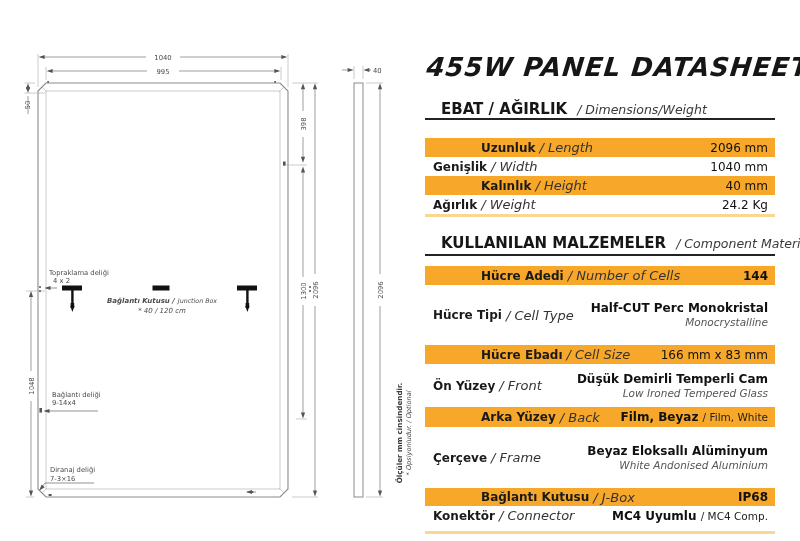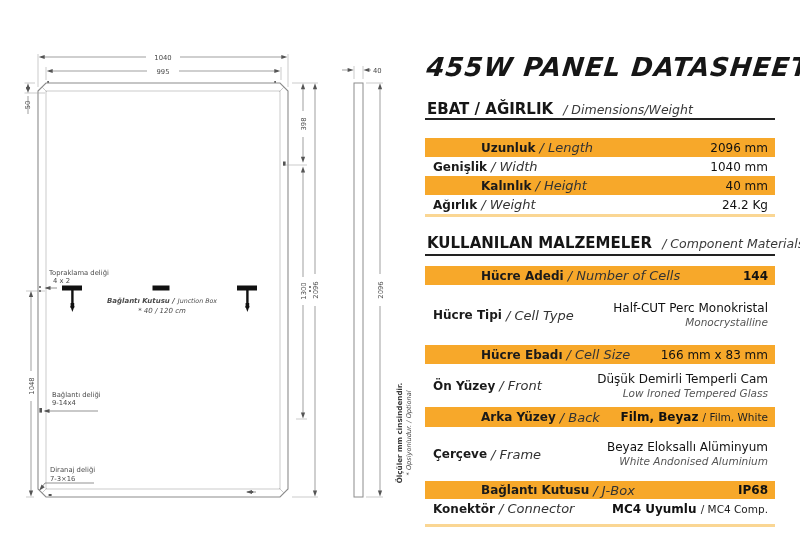--- a/index.html
+++ b/index.html
@@ -13,33 +13,33 @@
   .notetxt{font-size:6.8px;fill:#4a4a4a;}
   .bi{font-weight:bold;font-style:italic;}
   .it{font-style:italic;}
   
   .right{position:absolute;left:425px;top:0;width:350px;}
   .title{
     position:absolute;top:52px;left:0;width:350px;
     font-size:26px;font-weight:bold;font-style:italic;letter-spacing:1px;
     transform:skewX(-6deg);transform-origin:left bottom;color:#161616;white-space:nowrap;
   }
-  .sechead{position:absolute;left:2px;width:350px;white-space:nowrap;}
+  .sechead{position:absolute;left:16px;width:350px;white-space:nowrap;}
   .sechead .h{font-size:15px;font-weight:bold;color:#161616;}
   .sechead .hsub{font-size:12.5px;font-style:italic;color:#3a3a3a;margin-left:5px;}
   .rule{position:absolute;left:0;width:350px;height:2.2px;background:#222;}
   .tbl{position:absolute;left:0;width:350px;}
   .row{display:flex;align-items:center;height:19px;font-size:12px;}
   .row.hl{background:#F7A82A;padding-left:48px;}
   .lbl{font-weight:bold;color:#1a1a1a;padding-left:8px;white-space:nowrap;}
   .sub{font-style:italic;font-size:13px;color:#333;margin-left:4px;white-space:nowrap;text-align:center;}
   .val{margin-left:auto;padding-right:7px;text-align:right;color:#111;white-space:nowrap;}
   .val.b{font-weight:bold;}
   .vstack{margin-left:auto;padding-right:7px;text-align:right;}
-  .v1{font-weight:normal;font-size:12px;color:#111;line-height:15px;}
+  .v1{font-weight:bold;font-size:12px;color:#111;line-height:15px;}
   .v2{font-style:italic;font-size:10.5px;color:#555;line-height:13px;}
   .vsub{font-weight:normal;font-size:10.5px;color:#222;}
   .strip{height:3px;background:#FAD693;}
 </style>
 </head>
 <body>
 
 <svg class="draw" width="420" height="541" viewBox="0 0 420 541">
   <defs>
     <path id="arr" d="M0,0 L2.1,6 L-2.1,6 Z"></path>
@@ -243,21 +243,21 @@
       <span class="vstack">
         <span class="v1" style="display:block">Düşük Demirli Temperli Cam</span>
         <span class="v2" style="display:block">Low Ironed Tempered Glass</span>
       </span>
     </div>
     <div class="row hl" style="height:20px">
       <span class="lbl">Arka Yüzey</span>
       <span class="sub">/ Back</span>
       <span class="val b"><span>Film, Beyaz</span> <span class="vsub">/ Film, White</span></span>
     </div>
-    <div class="row" style="height:54px">
+    <div class="row" style="height:61px">
       <span class="lbl">Çerçeve</span>
       <span class="sub">/ Frame</span>
       <span class="vstack">
         <span class="v1" style="display:block">Beyaz Eloksallı Alüminyum</span>
         <span class="v2" style="display:block">White Andonised Aluminium</span>
       </span>
     </div>
     <div class="row hl" style="height:18px">
       <span class="lbl">Bağlantı Kutusu</span>
       <span class="sub">/ J-Box</span>

